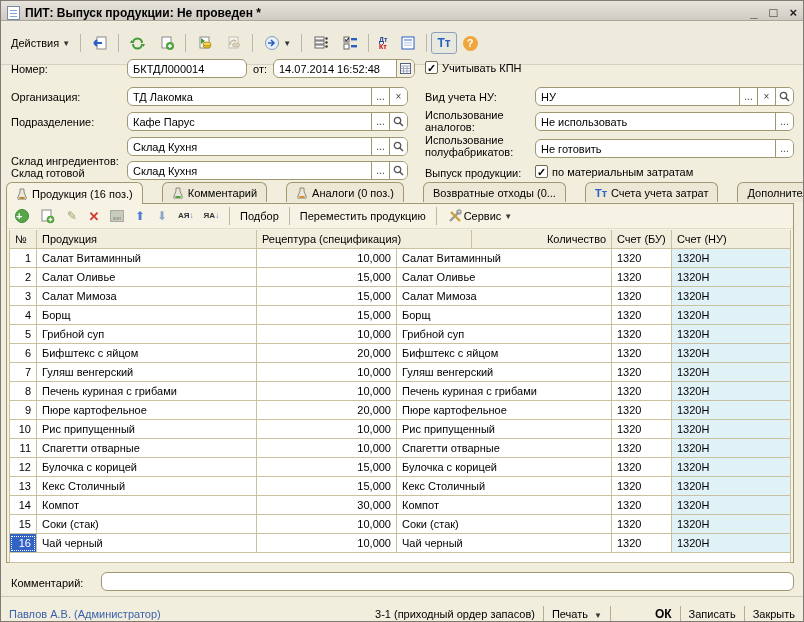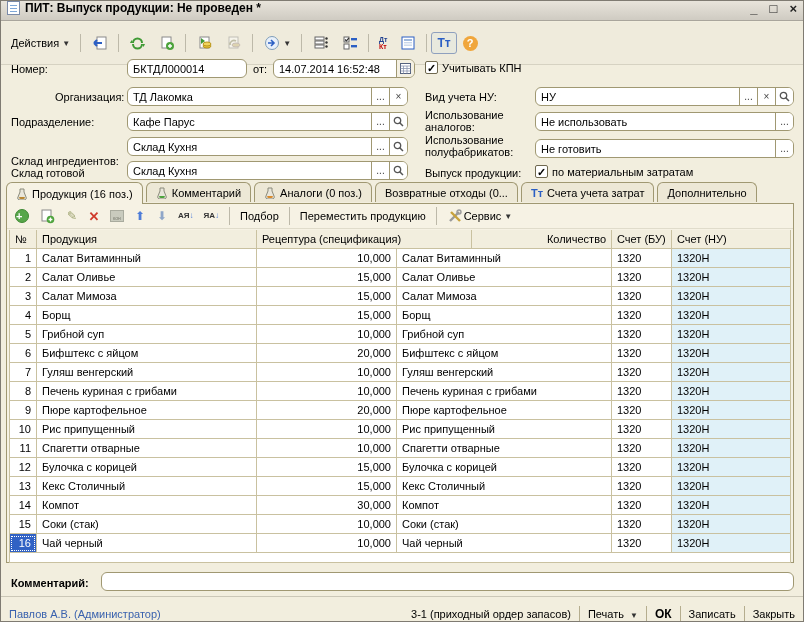--- a/index.html
+++ b/index.html
@@ -4,21 +4,21 @@
 <style>
   * { box-sizing: border-box; margin: 0; padding: 0; }
   html,body { width:804px; height:622px; }
   body { font-family:"Liberation Sans", sans-serif; font-size:11px; color:#000; background:#fff; }
 
   .window { position:absolute; left:0; top:0; width:804px; height:622px;
     background:#F2EEDE; border:1px solid #7F7B72; overflow:hidden; }
 
   
   .titlebar { position:absolute; left:0; top:0; right:0; height:20px;
-    background:linear-gradient(#E8E4DB,#CFCBC2); display:flex; align-items:flex-start;
+    background:linear-gradient(#E8E4DB,#CFCBC2); display:flex; align-items:flex-end;
     padding:0 6px; border-bottom:1px solid #A9A59C; }
   .title-icon { width:13px; height:14px; background:#fff; border:1px solid #7A8AA8;
     margin-right:5px; position:relative; flex:none; }
   .title-icon::before { content:""; position:absolute; left:2px; top:3px; right:2px; height:1px;
     background:#7FA8D8; box-shadow:0 3px 0 #7FA8D8, 0 6px 0 #7FA8D8; }
   .title-text { font-weight:bold; font-size:12px; }
   .win-controls { margin-left:auto; display:flex; gap:12px; font-weight:bold; font-size:13px; color:#222; }
   .win-controls span { cursor:default; }
 
   
@@ -44,21 +44,21 @@
   .field .val { flex:1; padding:0 5px; white-space:nowrap; overflow:hidden; }
   .fbtn { flex:none; width:18px; height:100%; border-left:1px solid #A09872; display:flex;
     align-items:center; justify-content:center; background:#fff; color:#444; font-size:10px; }
   .fbtn.cal { background:#F4F0E2; }
   .checkbox { width:13px; height:13px; border:1px solid #6F684F; background:#fff; border-radius:2px;
     display:inline-flex; align-items:center; justify-content:center; font-size:11px; font-weight:bold;
     line-height:10px; flex:none; }
   .cbrow { position:absolute; display:flex; align-items:center; gap:4px; }
 
   
-  .tabs { position:absolute; left:5px; top:181px; right:6px; height:21px; display:flex; gap:3px; }
+  .tabs { position:absolute; left:5px; top:181px; right:6px; height:21px; display:flex; gap:19px; }
   .tab { height:20px; border:1px solid #A09872; border-bottom:none; border-radius:6px 6px 0 0;
     background:#EDE8D6; display:flex; align-items:center; gap:4px; padding:0 9px; white-space:nowrap; }
   .tab.active { background:#F6F2E4; height:22px; position:relative; z-index:3; font-weight:normal; }
   .tab .ticon { width:12px; height:12px; flex:none; }
   .tab .tt { color:#2B5FC4; font-weight:bold; font-size:11px; }
 
   
   .panel { position:absolute; left:5px; top:202px; width:788px; height:360px;
     border:1px solid #A09872; background:#F6F2E4; z-index:2; }
   .grid-toolbar { height:25px; display:flex; align-items:center; padding:0 4px; gap:2px;
@@ -83,30 +83,30 @@
   .c0 { width:28px; justify-content:flex-end; border-left:1px solid #C9C1A0; }
   .c1 { width:220px; } .c2 { width:140px; justify-content:flex-end; }
   .c3 { width:215px; } .c4 { width:60px; } .c5 { width:119px; }
   .thead .c0 { justify-content:flex-start; }
   .tcell.nu { background:#E0F1F8; }
   .tcell.sel { background:#3162C4; color:#fff; outline:1px dotted #fff; outline-offset:-3px; }
   .tbl-bottom { height:10px; background:#fff; border-left:1px solid #C9C1A0; border-right:1px solid #C9C1A0;
     border-bottom:1px solid #C9C1A0; width:782px; }
 
   
-  .comment-label { position:absolute; left:10px; top:576px;font-weight:bold; }
+  .comment-label { position:absolute; left:10px; top:576px; }
   .comment-field { position:absolute; left:100px; top:571px; width:693px; height:19px; background:#fff;
     border:1px solid #A09872; border-radius:6px; }
   .footer { position:absolute; left:0; right:0; top:595px; height:34px; border-top:1px solid #CBC7B7;
     display:flex; align-items:center; padding:0 8px; background:#F2EEDE; }
   .user-link { color:#3A62AE; }
   .footer-right { margin-left:auto; display:flex; align-items:center; }
   .fsep { width:1px; height:16px; background:#B5AD8E; margin:0 8px; }
   .fbtn-flat { white-space:nowrap; }
-  .fbtn-flat.ok { font-weight:bold; font-size:12px; }
+  .fbtn-flat.ok { font-weight:bold; font-size:12px;margin-left:36px; }
 
   svg { display:block; }
 </style>
 </head>
 <body>
 
 <div class="window">
 
   <div class="titlebar">
     <span class="title-icon"></span>
@@ -245,21 +245,21 @@
           </svg>
       </span>
     </div>
     <div class="cbrow" style="left:424px; top:12px;">
       <span class="checkbox">
           <span>✓</span>
         </span>
       <span>Учитывать КПН</span>
     </div>
 
-    <span class="flabel" style="left:10px; top:42px;margin-left:44px;">Организация:</span>
+    <span class="flabel" style="left:10px; top:42px;">Организация:</span>
     <div class="field" style="left:126px; top:38px; width:281px;">
       <span class="val">ТД Лакомка</span>
       <span class="fbtn">...</span>
       <span class="fbtn">×</span>
     </div>
     <span class="flabel" style="left:424px; top:42px;">Вид учета НУ:</span>
     <div class="field" style="left:534px; top:38px; width:259px;">
       <span class="val">НУ</span>
       <span class="fbtn">...</span>
       <span class="fbtn">×</span>

